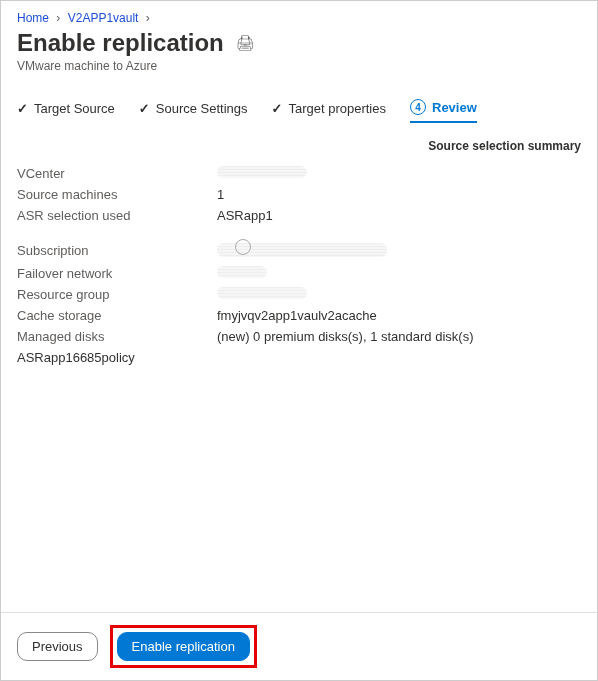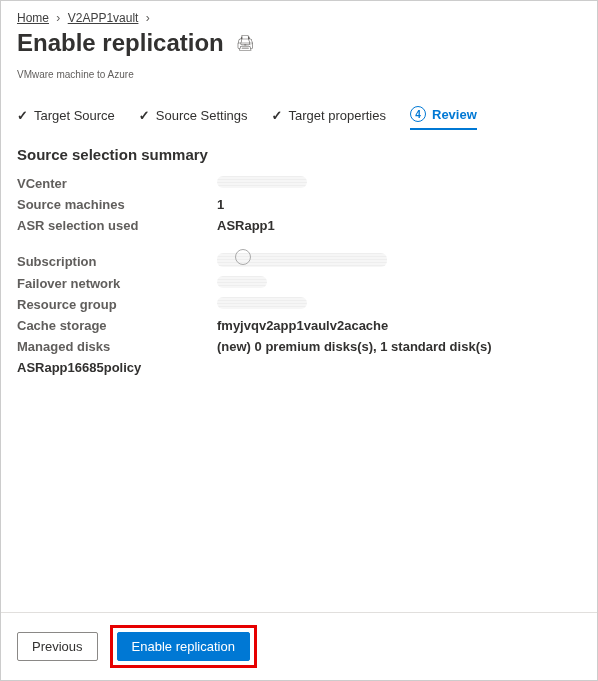--- a/index.html
+++ b/index.html
@@ -12,60 +12,60 @@
       border: 1px solid #ccc;
       display: flex;
       flex-direction: column;
       background: #fff;
     }
     .breadcrumb {
       padding: 10px 16px 4px 16px;
       font-size: 12px;
       color: #605e5c;
     }
-    .breadcrumb a { color: #404040; text-decoration: underline; cursor: pointer; }
+    .breadcrumb a { color: #1d4ed8; cursor: pointer; }
     .breadcrumb .sep { margin: 0 4px; color: #605e5c; }
     .header { padding: 0 16px 6px 16px; }
     .title-row { display: flex; align-items: center; gap: 12px; }
     .title { font-size: 24px; font-weight: 600; color: #323130; }
     .print-icon { color: #605e5c; font-size: 15px; cursor: pointer; }
-    .subtitle { font-size: 10px; color: #605e5c; margin-top: 12px; }
+    .subtitle { font-size: 12px; color: #605e5c; margin-top: 2px; }
     .tabs { display: flex; gap: 24px; padding: 20px 16px 0 16px; }
     .tab { display: flex; align-items: center; gap: 6px; font-size: 13px; color: #323130; padding-bottom: 6px; cursor: pointer; white-space: nowrap; }
     .tab .check { font-size: 13px; font-weight: bold; }
     .tab.active { color: #0078d4; border-bottom: 2px solid #0078d4; font-weight: 600; }
     .step-circle {
       display: inline-flex; align-items: center; justify-content: center;
       width: 16px; height: 16px; border: 1px solid #0078d4; border-radius: 50%;
       font-size: 10px; color: #0078d4;
     }
     .content { padding: 16px 16px 0 16px; flex: 1 1 auto; overflow: auto; }
-    .section-title { font-weight: 600; font-size: 15px; margin-bottom: 10px; }
+    .section-title { font-weight: 600; font-size: 12px; margin-bottom: 10px; text-align: right; }
     .section { margin-bottom: 14px; }
-    .row { display: flex; align-items: center; padding: 3px 0; font-size: 13px; font-weight: bold; }
+    .row { display: flex; align-items: flex-start; padding: 3px 0; font-size: 13px; }
     .row .label { width: 200px; color: #605e5c; flex-shrink: 0; }
     .row .value { color: #323130; }
     .redacted {
       position: relative; display: inline-block; height: 12px;
       background: repeating-linear-gradient(180deg,#eee,#eee 1px,#f6f6f6 1px,#f6f6f6 3px);
       border-radius: 6px;
     }
     .w-long { width: 170px; height: 14px; }
     .w-med { width: 90px; }
     .w-sm { width: 50px; }
     .w-shorter { width: 55px; }
     .circ-mark { position: absolute; left: 18px; top: -4px; width: 16px; height: 16px; border: 1px solid #aaa; border-radius: 50%; }
     .footer {
       border-top: 1px solid #e1dfdd;
       padding: 12px 16px;
       display: flex; align-items: center; gap: 12px;
     }
     .btn {
       font-family: inherit; font-size: 13px; padding: 6px 14px; cursor: pointer;
-      border-radius: 2px;
+      border-radius: 10px;
     }
     .btn-secondary { background: #fff; border: 1px solid #8a8886; color: #323130; }
     .btn-primary { background: #0078d4; border: 1px solid #0078d4; color: #fff; }
     .highlight-box { border: 3px solid #e60000; padding: 4px; display: inline-block; }
   </style>
 </head>
 <body>
 
 <div class="breadcrumb">
   <a>Home</a>

